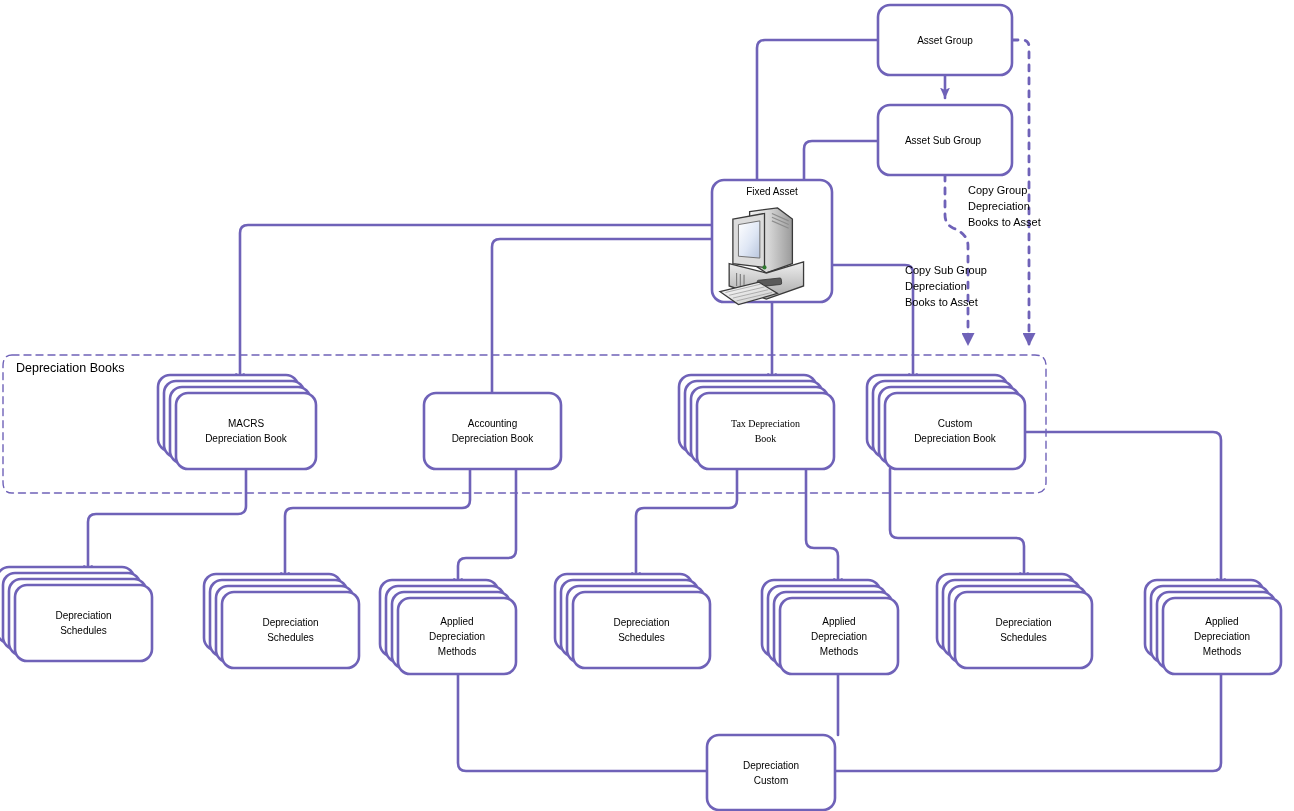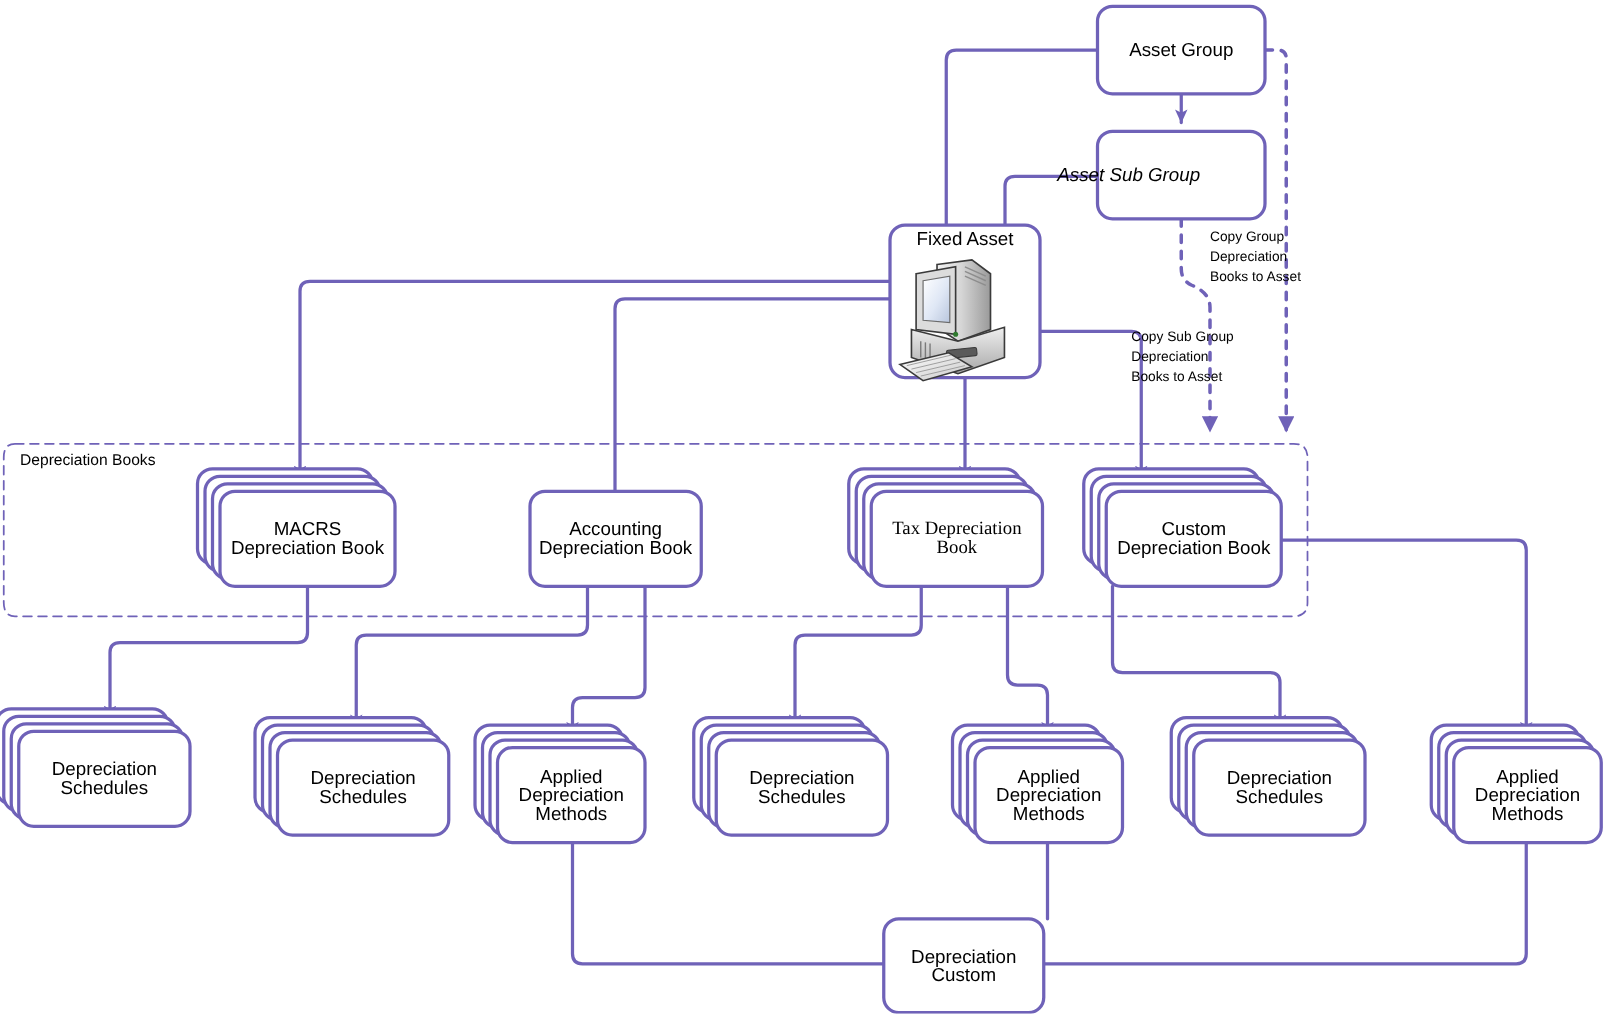--- a/index.html
+++ b/index.html
@@ -2,21 +2,21 @@
 <html><head>
 <meta charset="utf-8">
 <style>
   html,body{margin:0;padding:0;background:#ffffff;}
   body{width:1294px;height:811px;overflow:hidden;
        font-family:"Liberation Sans","DejaVu Sans",sans-serif;}
   #stage{position:relative;width:1294px;height:811px;background:#fff;}
   svg{position:absolute;left:0;top:0;width:1294px;height:811px;}
   .nodelabel{position:absolute;text-align:center;color:#000;
        font-family:"Liberation Sans","DejaVu Sans",sans-serif;
-       font-size:15px;line-height:15px;pointer-events:none;}
+       font-size:10px;line-height:15px;pointer-events:none;}
   .edgelabel{position:absolute;text-align:left;color:#000;
        font-family:"Liberation Sans","DejaVu Sans",sans-serif;
        font-size:11px;line-height:16px;}
   .grouplabel{position:absolute;color:#000;font-size:12.5px;
        font-family:"Liberation Sans","DejaVu Sans",sans-serif;}
 </style>
 </head>
 <body>
 
 <div id="stage">
@@ -198,21 +198,21 @@
     </g>
   </g>
 </svg>
 
 <div class="grouplabel" style="left:16px;top:361px;">Depreciation Books</div>
 
 <div id="nodelabels">
       <div class="nodelabel" style="left: 878px; top: 32.5px; width: 134px;">
         <div>Asset Group</div>
       </div>
-      <div class="nodelabel" style="left: 836px; top: 132.5px; width: 134px; font-style: italic;">
+      <div class="nodelabel" style="left: 876px; top: 132.5px; width: 134px;">
         <div>Asset Sub Group</div>
       </div>
       <div class="nodelabel" style="left: 712px; top: 184px; width: 120px;">
         <div>Fixed Asset</div>
       </div>
       <div class="nodelabel" style="left: 176px; top: 416px; width: 140px;">
         <div>MACRS</div>
         <div>Depreciation Book</div>
       </div>
       <div class="nodelabel" style="left: 424px; top: 416px; width: 137px;">

